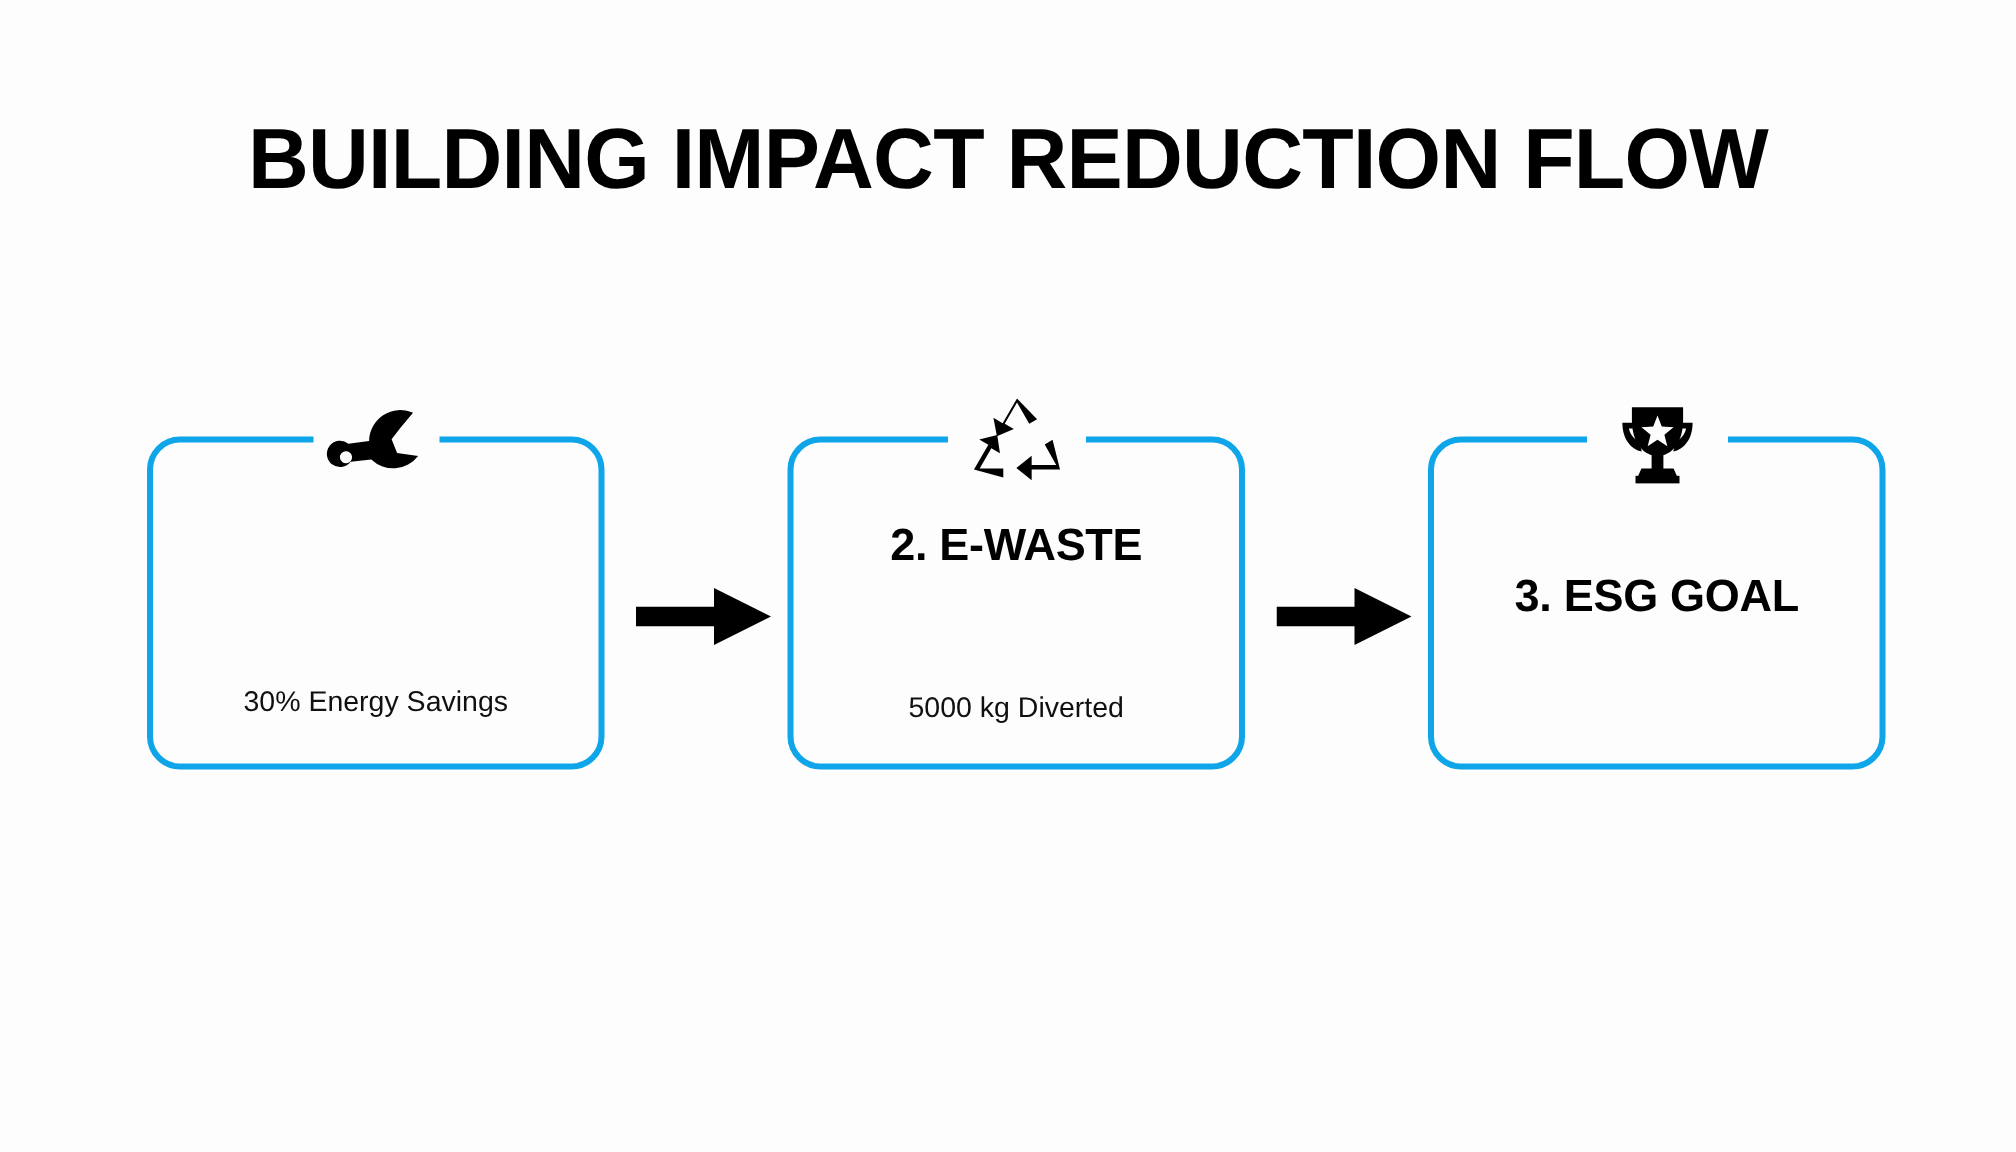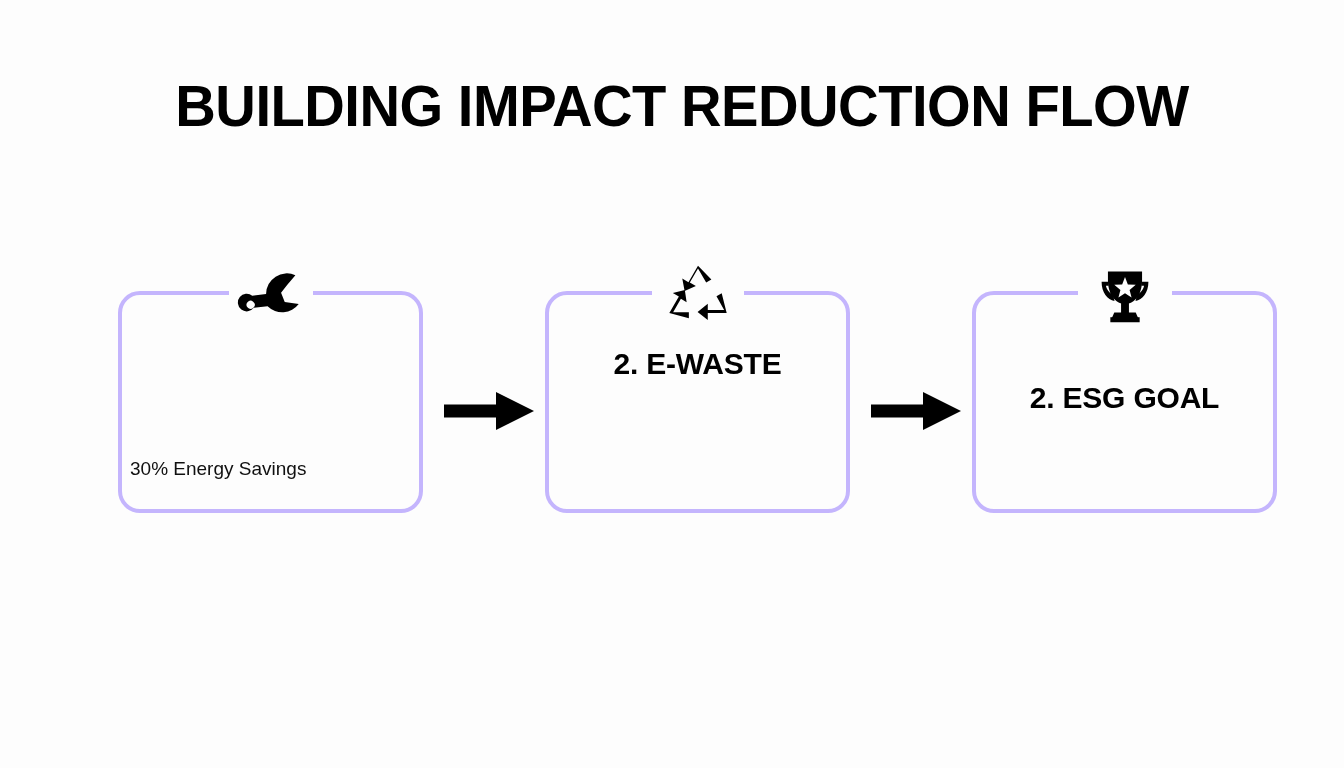--- a/index.html
+++ b/index.html
@@ -13,21 +13,20 @@
     background: #fdfdfd;
     font-family: "Liberation Sans", sans-serif;
     color: #0b0b0b;
     overflow: hidden;
     position: relative;
   }
 
   #slide {
     position: absolute;
     inset: 0;
-    margin-left: 20px;
   }
 
   
   .slide-title {
     position: absolute;
     left: 0;
     right: 0;
     top: 78px;
     text-align: center;
     font-family: "Liberation Sans", sans-serif;
@@ -49,21 +48,21 @@
     height: 226px;
   }
 
   
   .step-card {
     position: absolute;
     top: 0;
     width: 305px;
     height: 222px;
     box-sizing: border-box;
-    border: 4px solid #c4b5fd;
+    border: 4px solid #0ea5e9;
     border-radius: 22px;
     background: transparent;
   }
   .step-card.step-1 { left: 98px; }
   .step-card.step-2 { left: 525px; }
   .step-card.step-3 { left: 952px; }
 
   
   .icon-notch {
     position: absolute;
@@ -106,20 +105,21 @@
     line-height: 1;
   }
   .step-1 .step-title { top: 88px; }
   .step-2 .step-title { top: 54px; }
   .step-3 .step-title { top: 88px; }
 
   .step-subtitle {
     position: absolute;
     left: 8px;
     right: 8px;
+    text-align: center;
     font-size: 19px;
     font-weight: 400;
     color: #101010;
     white-space: nowrap;
     line-height: 1;
   }
   .step-1 .step-subtitle { top: 164px; }
   .step-2 .step-subtitle { top: 168px; }
   .step-3 .step-subtitle { top: 164px; }
 
@@ -185,20 +185,21 @@
             <path d="M32 3.5 L23.0 19.0 L17.2 15.6 L19.4 27.2 L30.0 22.6 L24.3 19.3 L32 6.0 L39.7 19.3 L44.6 16.4 Z"></path>
 
             <path d="M59.0 48.0 L41.2 48.0 L41.2 54.7 L31.6 47.0 L41.2 39.3 L41.2 45.2 L56.6 45.2 L49.4 32.3 L54.3 29.4 Z"></path>
 
             <path d="M5.0 48.0 L14.0 32.5 L8.3 29.2 L19.6 26.3 L21.3 37.8 L15.9 34.6 L8.6 47.4 L23.4 47.4 L23.4 53.0 Z"></path>
           </g>
         </svg>
       </div>
 
       <div class="step-title">2. E-WASTE</div>
+      <div class="step-subtitle">5000 kg Diverted</div>
     </div>
 
     <div class="flow-arrow arrow-2">
       <svg width="90" height="38" viewBox="0 0 90 38" aria-hidden="true">
         <path fill="#000000" d="M0 12.5 L52 12.5 L52 0 L90 19 L52 38 L52 25.5 L0 25.5 Z"></path>
       </svg>
     </div>
 
     <div class="step-card step-3">
       <div class="icon-notch"></div>
@@ -216,17 +217,17 @@
             <rect x="28.4" y="38.0" width="7.2" height="9.6"></rect>
 
             <path d="M22.2 47.0 L41.8 47.0 L44.0 52.0 L20.0 52.0 Z"></path>
             <rect x="18.6" y="51.4" width="26.8" height="4.6"></rect>
 
             <path fill="#fdfdfd" d="M32.0 14.6 L34.6 21.4 L41.8 21.8 L36.2 26.4 L38.0 33.4 L32.0 29.4 L26.0 33.4 L27.8 26.4 L22.2 21.8 L29.4 21.4 Z"></path>
           </g>
         </svg>
       </div>
 
-      <div class="step-title">2. ESG GOAL</div>
+      <div class="step-title">3. ESG GOAL</div>
     </div>
 
   </div>
 </div>
 
 </body></html>

